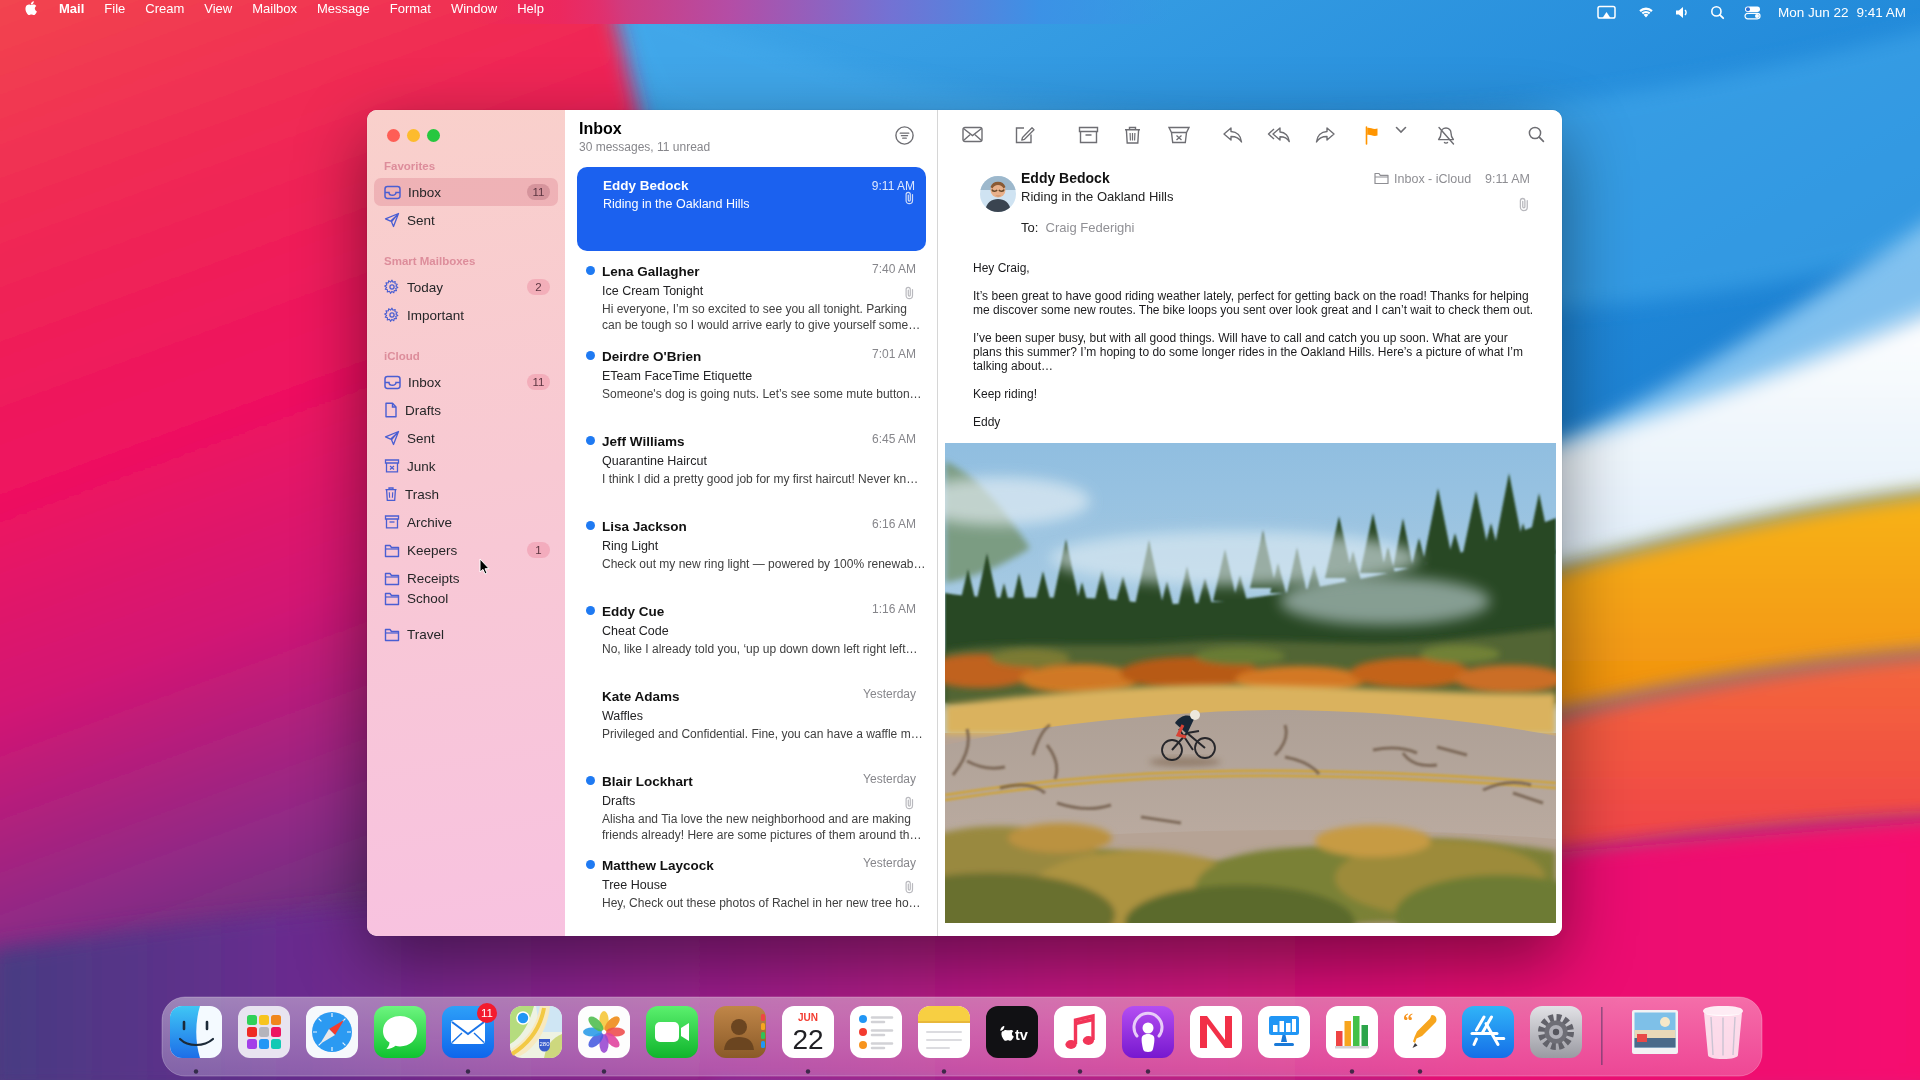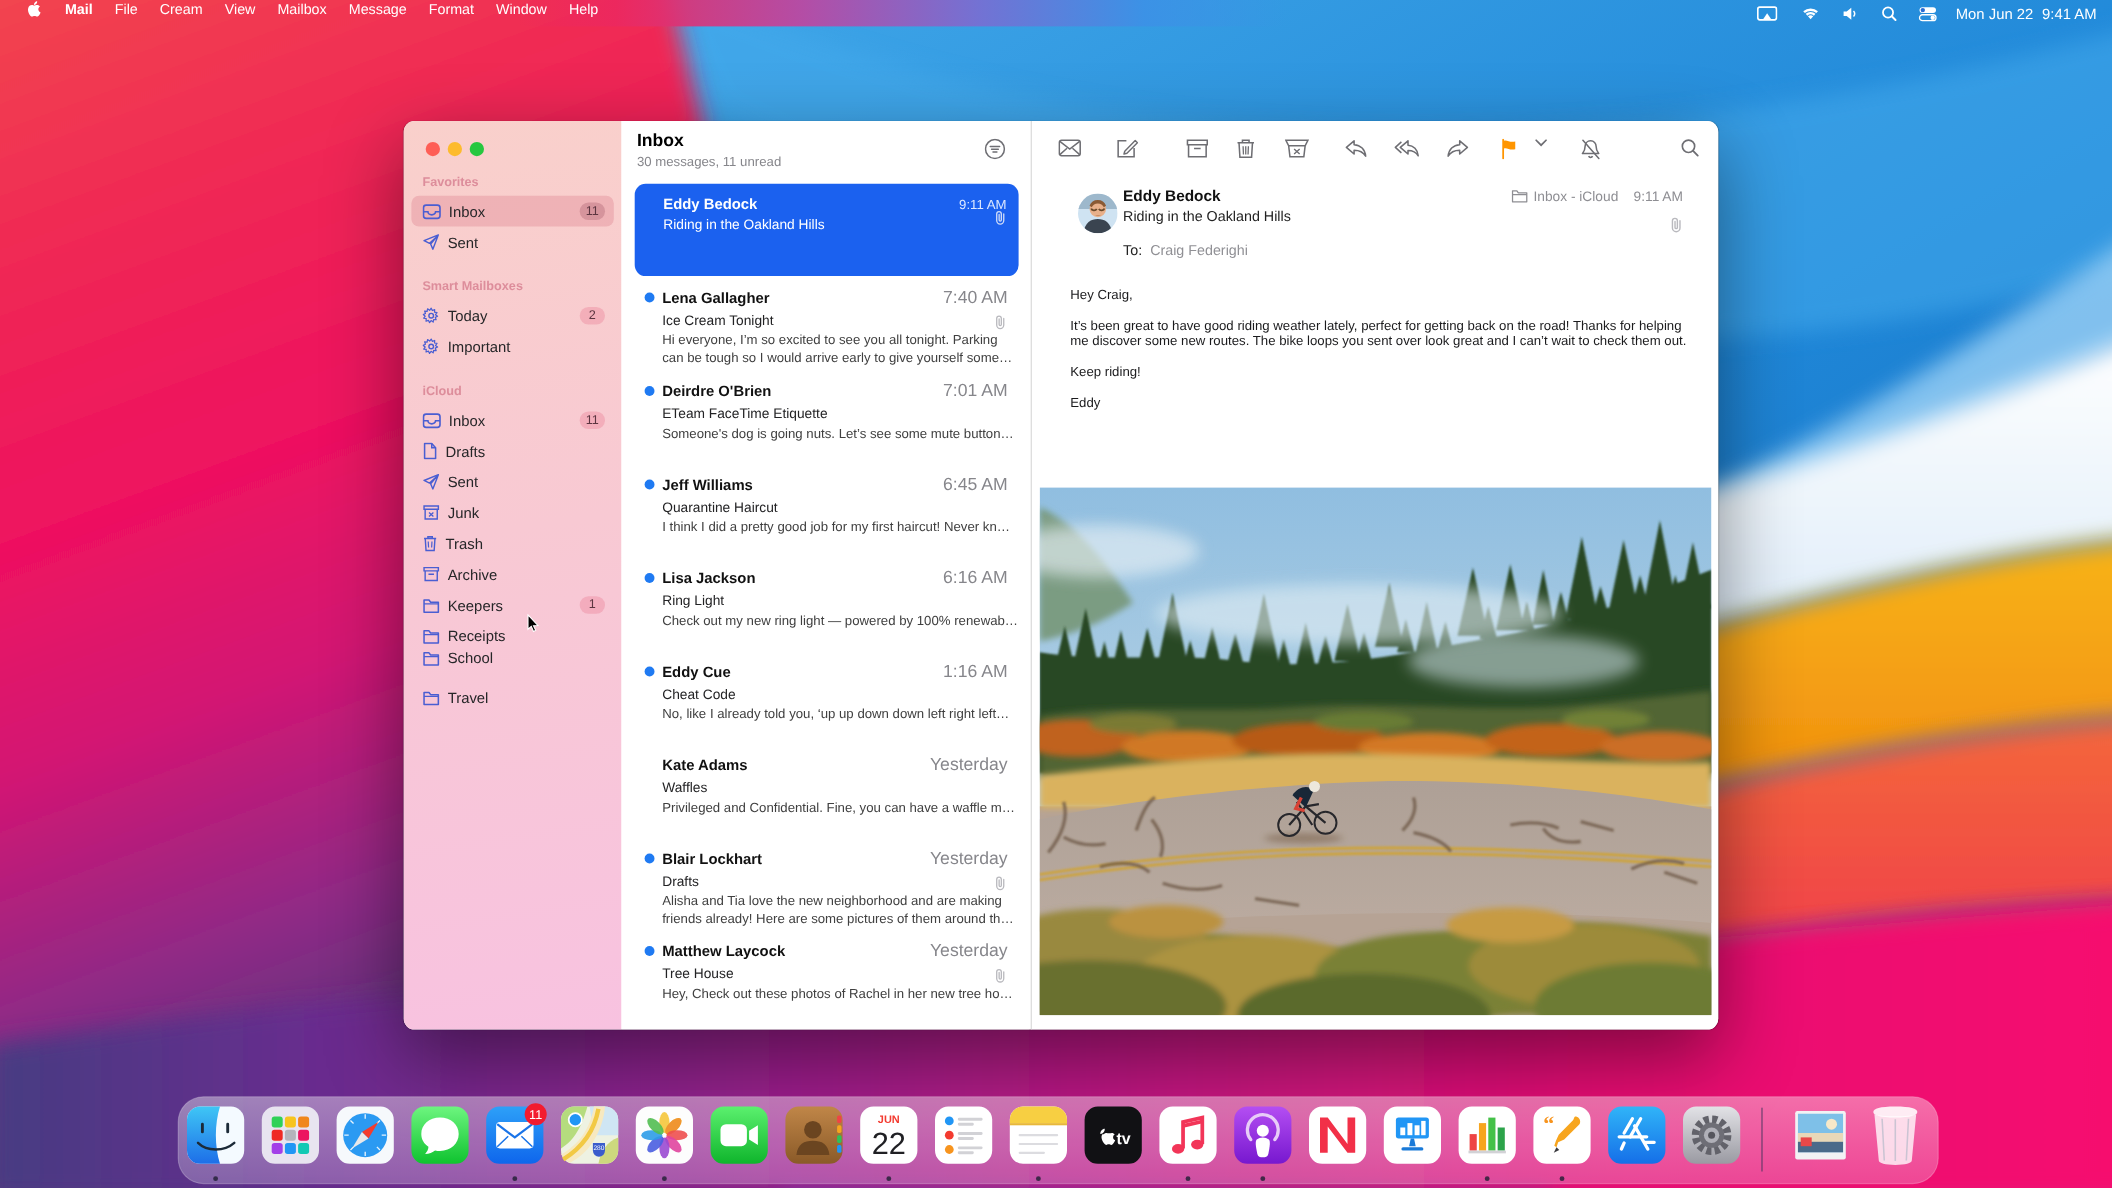--- a/index.html
+++ b/index.html
@@ -24,21 +24,21 @@
 .srow svg{margin-left:10px;margin-right:7px;flex:0 0 auto;}
 .srow .badge{position:absolute;right:8px;font-size:11.5px;color:#5c3540;background:rgba(235,125,150,.38);min-width:13px;text-align:center;padding:2px 5px;border-radius:11px;}
 .srow.sel{background:rgba(216,112,130,.30);}
 
 #list{position:absolute;left:198px;top:0;width:371px;height:826px;background:#fff;}
 #listhead h1{margin:0;font-size:16px;font-weight:700;color:#000;}
 #listhead{position:absolute;left:14px;top:10px;}
 #listhead .sub{font-size:12px;color:#86868b;margin-top:2px;}
 .mrow{position:absolute;left:37px;width:330px;}
 .mrow .nm{font-size:13.5px;font-weight:700;color:#111;}
-.mrow .tm{position:absolute;right:16px;top:0;font-size:16px;color:#86868b;font-weight:400;}
+.mrow .tm{position:absolute;right:16px;top:0;font-size:12px;color:#86868b;font-weight:400;}
 .mrow .sj{font-size:12.5px;color:#232325;margin-top:3.5px;}
 .mrow .sn{font-size:12px;color:#404040;margin-top:3px;line-height:16.5px;white-space:nowrap;overflow:hidden;width:330px;}
 .dot{position:absolute;left:-16px;top:4px;width:9px;height:9px;border-radius:50%;background:#1f7af2;}
 .clip{position:absolute;right:17px;color:#9a9aa0;}
 #selrow{position:absolute;left:12px;top:57px;width:349px;height:84px;border-radius:10px;background:#1b61ef;color:#fff;}
 #selrow .nm{font-size:13.5px;font-weight:700;}
 #selrow .tm{position:absolute;right:11px;top:12px;font-size:12px;color:#dce8ff;}
 #selrow .sj{font-size:12.5px;margin-top:3.5px;}
 #selrow .sn{font-size:12px;color:#c8dcfc;margin-top:3px;line-height:16px;white-space:nowrap;}
 
@@ -349,20 +349,21 @@
             <path d="M1 11.5 V1.5 h4 l1.3 1.8 H14 v8.2 Z" fill="none" stroke="#8e8e93" stroke-width="1.2" stroke-linejoin="round"></path>
             <path d="M1 5 h13" stroke="#8e8e93" stroke-width="1.1"></path>
           </svg>Inbox - iCloud&nbsp;&nbsp;&nbsp;&nbsp;9:11 AM
       <svg style="position:absolute;right:0px;top:25px" width="13" height="15" viewBox="0 0 12 14">
             <path d="M9.5 3.5 v6 a3.2 3.2 0 0 1-6.4 0 v-6 a2.1 2.1 0 0 1 4.2 0 v5.6 a1 1 0 0 1-2 0 V4" fill="none" stroke="#b9b9be" stroke-width="1.2" stroke-linecap="round"></path>
           </svg>
     </div>
     <div id="body">
       <p>Hey Craig,</p>
       <p>It’s been great to have good riding weather lately, perfect for getting back on the road! Thanks for helping<br>me discover some new routes. The bike loops you sent over look great and I can’t wait to check them out.</p>
+      <p>I’ve been super busy, but with all good things. Will have to call and catch you up soon. What are your<br>plans this summer? I’m hoping to do some longer rides in the Oakland Hills. Here’s a picture of what I’m<br>talking about…</p>
       <p>Keep riding!</p>
       <p>Eddy</p>
     </div>
     <div id="photo">
     <svg width="611" height="480" viewBox="0 0 611 480">
       <defs>
         <linearGradient id="psky" x1="0" y1="0" x2="0" y2="1">
                 <stop offset="0" stop-color="#93bbd8"></stop>
                 <stop offset=".6" stop-color="#b9d0de"></stop>
                 <stop offset="1" stop-color="#c9dae4"></stop>

